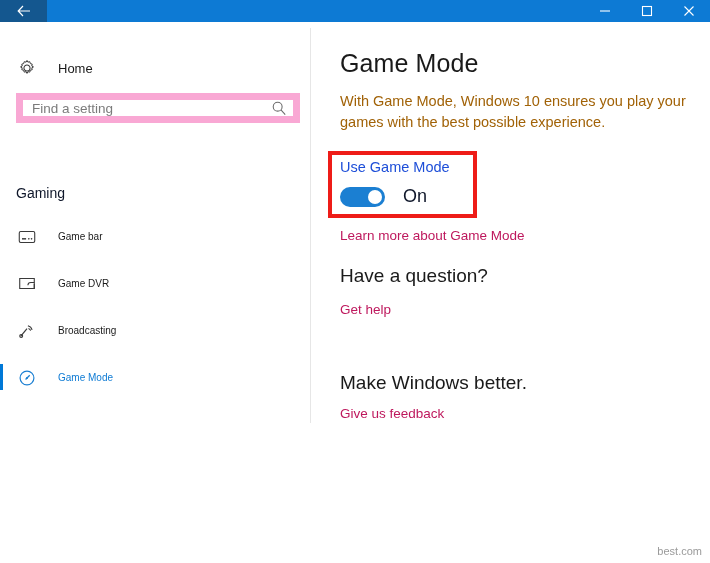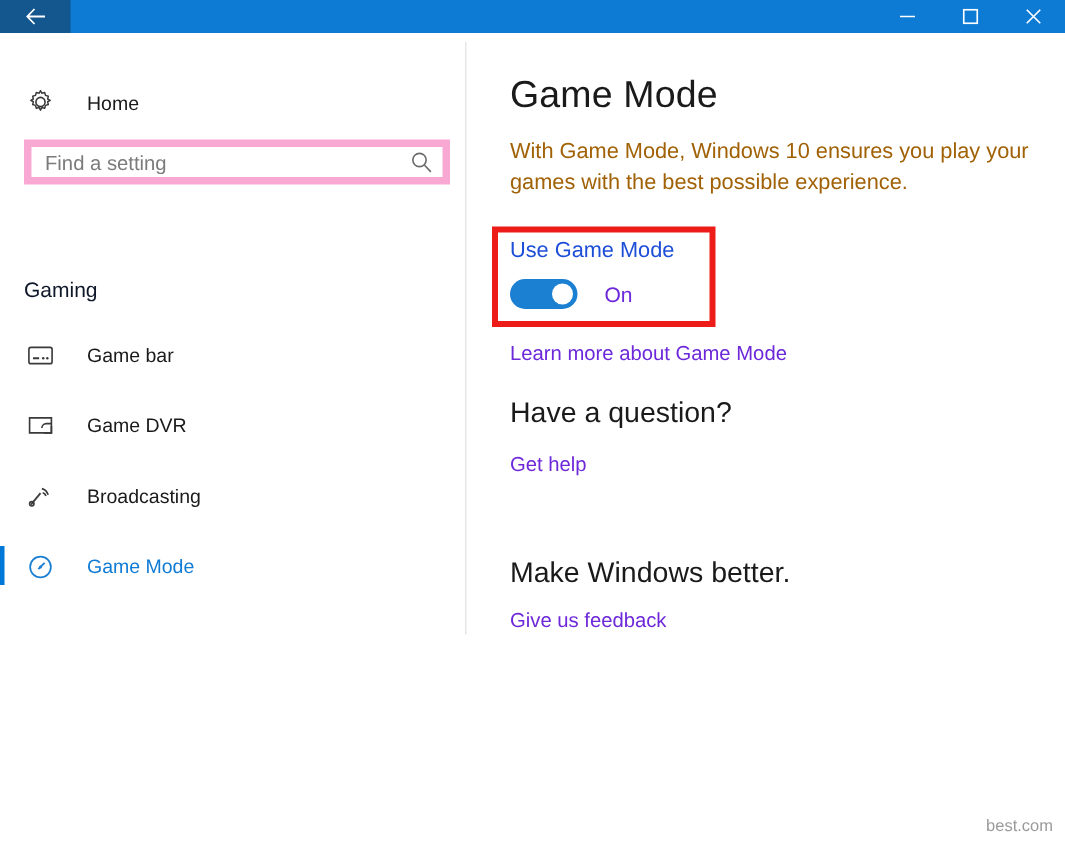--- a/index.html
+++ b/index.html
@@ -90,21 +90,21 @@
     margin-left: 20px;
     font-size: 13px;
     color: #1a1a1a;
   }
 
   .search-box {
     position: absolute;
     left: 16px; top: 71px;
     width: 284px;
     height: 30px;
-    border: 5px solid #f9a8d4;
+    border: 7px solid #f9a8d4;
     background: #ffffff;
     box-sizing: border-box;
     display: flex;
     align-items: center;
   }
   .search-input {
     border: none;
     outline: none;
     flex: 1 1 auto;
     font-family: "Liberation Sans", sans-serif;
@@ -149,21 +149,21 @@
     height: 26px;
     background: #0078d7;
   }
   .nav-icon {
     width: 22px; height: 22px;
     display: flex; align-items: center; justify-content: center;
     flex: 0 0 auto;
   }
   .nav-label {
     margin-left: 20px;
-    font-size: 13px;
+    font-size: 10px;
     color: #1a1a1a;
     white-space: nowrap;
   }
   .nav-item.selected .nav-label { color: #0f7bd4; }
 
   
   .content {
     position: absolute;
     left: 340px; top: 22px;
     width: 370px;
@@ -222,27 +222,27 @@
     position: absolute;
     right: 3px;
     top: 3px;
     width: 14px;
     height: 14px;
     border-radius: 50%;
     background: #ffffff;
   }
   .toggle-state {
     margin-left: 18px;
-    font-size: 14px;
-    color: #6d28d9;
+    font-size: 18px;
+    color: #0f172a;
   }
 
   .link {
     font-size: 13.5px;
-    color: #6d28d9;
+    color: #be185d;
     text-decoration: none;
     cursor: pointer;
   }
   .link-learn { position: absolute; left: 0; top: 206px; }
   .section-heading {
     font-size: 19px;
     color: #1a1a1a;
     font-weight: normal;
     margin: 0;
   }

